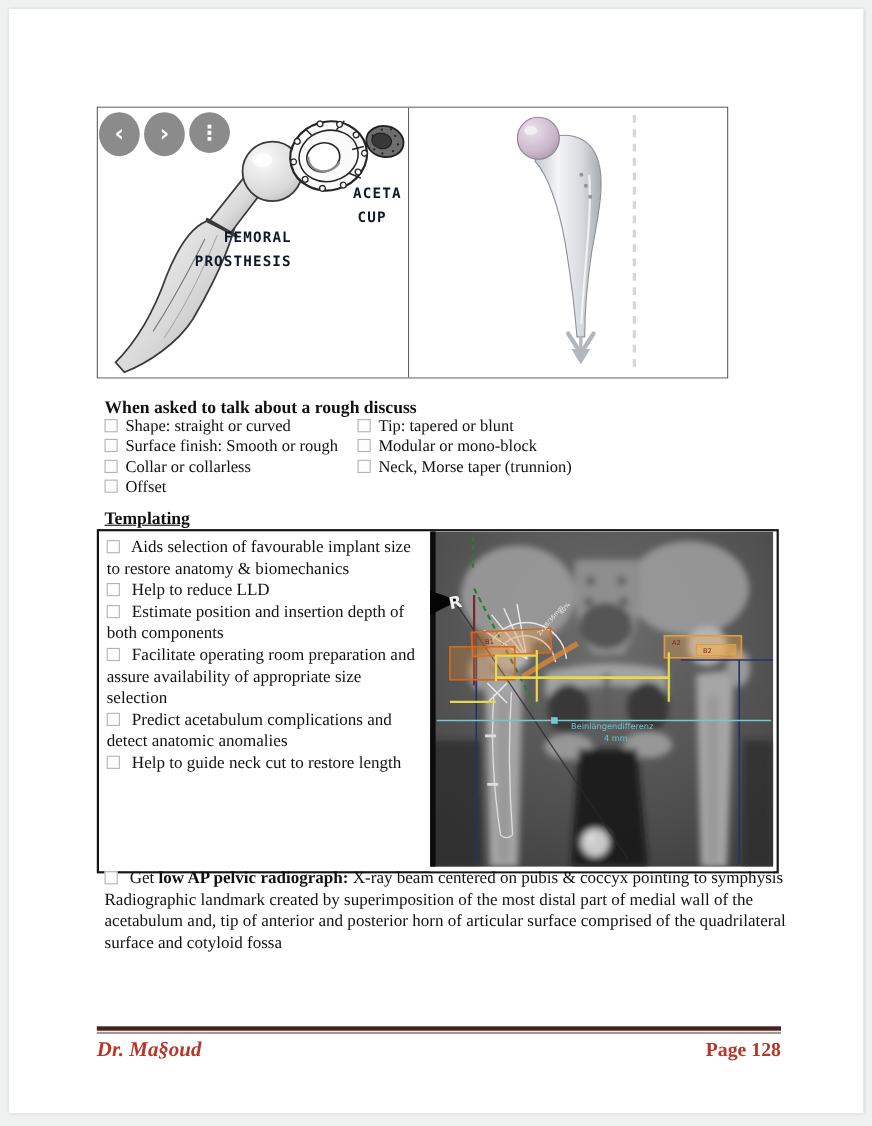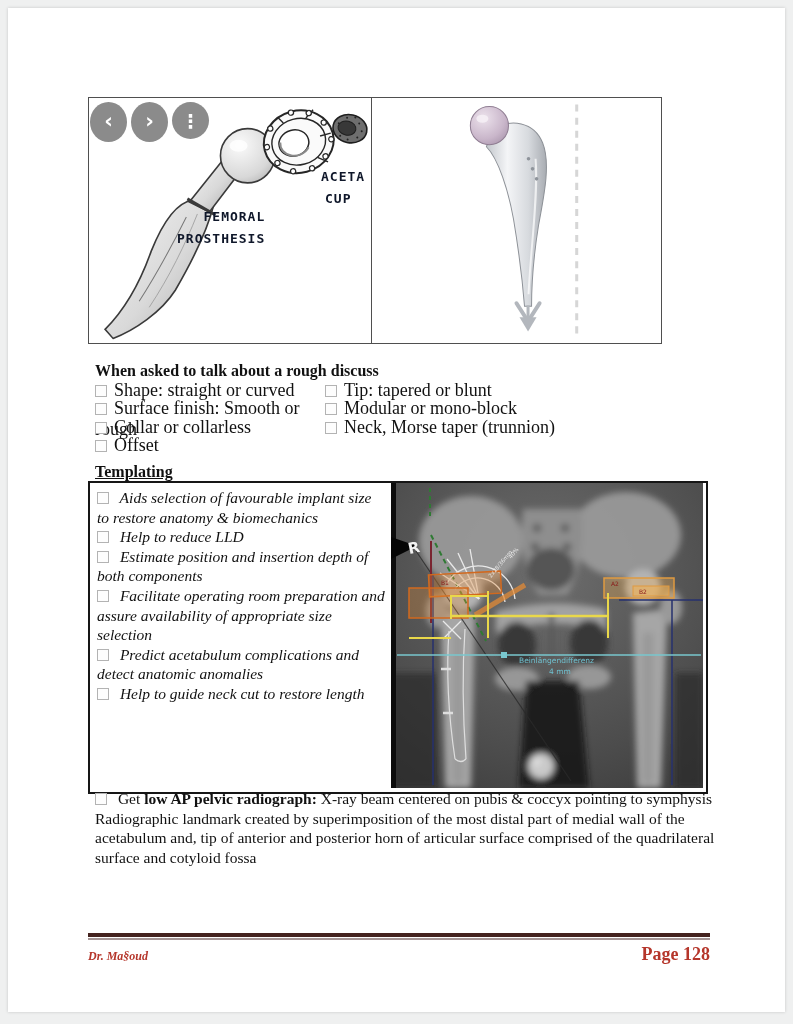--- a/index.html
+++ b/index.html
@@ -40,53 +40,53 @@
     line-height:22px; white-space:pre; z-index:2;
   }
 
   
   .h-bold { font-weight:700; font-size:16px; }
   .stem-head { left:95px; top:362px; }
   .stem-grid {
     left:95px; top:380px; width:600px;
     display:grid; grid-template-columns:230px auto;
     grid-template-rows:repeat(4,18.3px); grid-auto-flow:column;
-    font-size:18px;
+    font-size:15px;
   }
   .chk {
     display:inline-block; width:10px; height:10px;
     border:1px solid #b3b3b3; background:#fdfdfd;
     margin-right:7px; position:relative; top:1px;
   }
   .tpl-head { left:95px; top:463px; text-decoration:underline; }
 
   .tpl-box {
     left:88px; top:481px; width:616px; height:309px;
     border:2px solid #161616; background:#fff; display:flex;
   }
-  .tpl-list { width:288px; padding:5px 6px 0 7px; font-size:15.5px; line-height:19.6px;font-style:italic; }
+  .tpl-list { width:288px; padding:5px 6px 0 7px; font-size:15.5px; line-height:19.6px; }
   .tpl-list p { margin:0; }
   .xray-wrap { position:relative; width:312px; height:100%; background:#fff; }
   .xray-wrap svg { position:absolute; left:0; top:0; width:312px; height:305px; }
 
   .bottom-block {
     left:95px; top:789px; width:632px;
     font-size:15.5px; line-height:19.6px;
   }
   .bottom-block p { margin:0; }
   b { font-weight:700; }
 
   
   .f-rule-dark  { left:88px; top:933px; width:622px; height:4px; background:#44231f; }
   .f-rule-light { left:88px; top:938px; width:622px; height:2px; background:#a59595; }
   .footer-row {
     left:88px; top:944px; width:622px; display:flex;
     justify-content:space-between; align-items:baseline;
   }
-  .f-author { font-weight:700; font-style:italic; font-size:12px; color:#b5362b; }
+  .f-author { font-weight:700; font-style:italic; font-size:19px; color:#b5362b; }
   .f-page   { font-weight:700; font-size:18px; color:#b5362b; }
 
   .xtext { font-family:"DejaVu Sans", sans-serif; }
 </style>
 </head>
 <body>
 
 <div class="page">
   <div class="sheet"></div>
 

